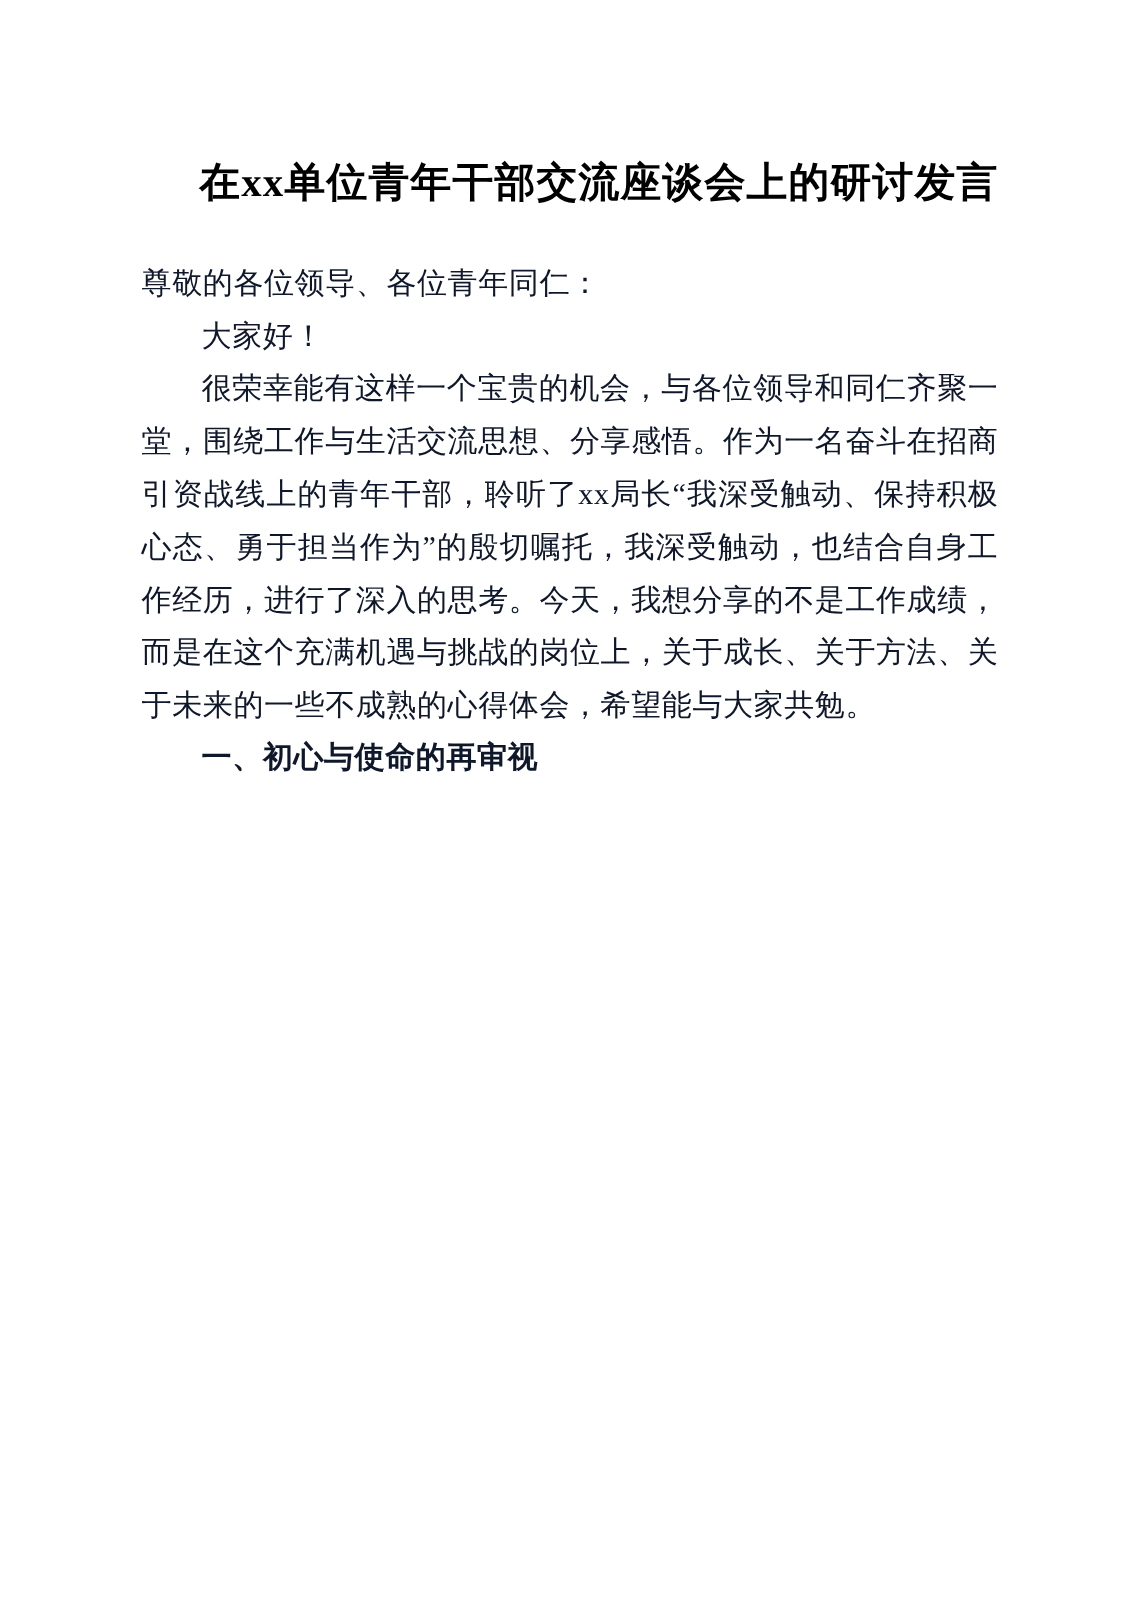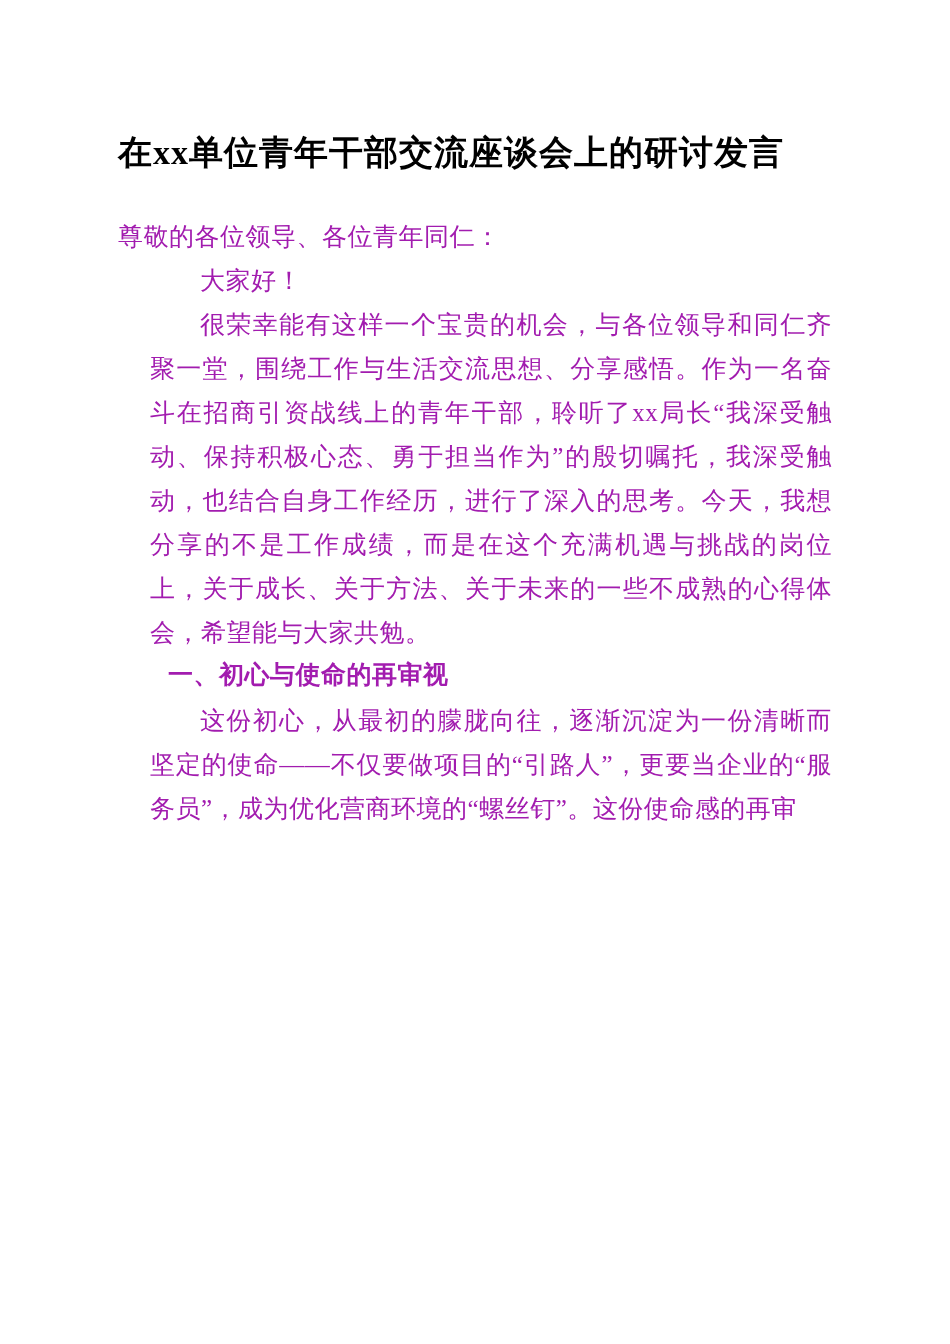--- a/index.html
+++ b/index.html
@@ -18,54 +18,52 @@
     height: 1344px;
     background: #ffffff;
     padding: 128px 118px 0 118px;
   }
   .doc-title {
     font-family: "Liberation Serif", "DejaVu Serif", serif;
     font-weight: bold;
     font-size: 34px;
     line-height: 1.45;
     color: #000000;
-    text-align: left;
+    text-align: right;
     margin: 0 0 38px 0;
     letter-spacing: 1px;
   }
   .doc-body {
     color: #000000;
   }
   .para {
     font-family: "Liberation Serif", "DejaVu Serif", serif;
     font-size: 25px;
     line-height: 44px;
-    color: #a21caf;
+    color: #0f172a;
     text-align: justify;
     margin: 0;
     letter-spacing: 0.5px;
   }
   .para.salutation {
     text-indent: 0;
   }
   .para.body {
     text-indent: 2em;
-    margin-left: 32px;
   }
   .para.heading {
     text-indent: 2em;
     font-weight: bold;
     font-family: Liberation Mono, monospace;
   }
 </style>
 </head>
 <body>
 
 <div class="page">
   <h1 class="doc-title">在xx单位青年干部交流座谈会上的研讨发言</h1>
   <div class="doc-body" id="paragraphs">
       <p class="para salutation">尊敬的各位领导、各位青年同仁：</p>
       <p class="para body">大家好！</p>
       <p class="para body">很荣幸能有这样一个宝贵的机会，与各位领导和同仁齐聚一堂，围绕工作与生活交流思想、分享感悟。作为一名奋斗在招商引资战线上的青年干部，聆听了xx局长“我深受触动、保持积极心态、勇于担当作为”的殷切嘱托，我深受触动，也结合自身工作经历，进行了深入的思考。今天，我想分享的不是工作成绩，而是在这个充满机遇与挑战的岗位上，关于成长、关于方法、关于未来的一些不成熟的心得体会，希望能与大家共勉。</p>
       <p class="para heading">一、初心与使命的再审视</p>
-      <p class="para body">这份初心，从最初的朦胧向往，逐渐沉淀为一份清晰而坚定的使命——不仅要做项目的“引路人”，更要当企业的“服务员”，成为优化营商环境的“螺丝钉”。这份使命感的再审</p>
     </div>
 </div>
 
 </body></html>

